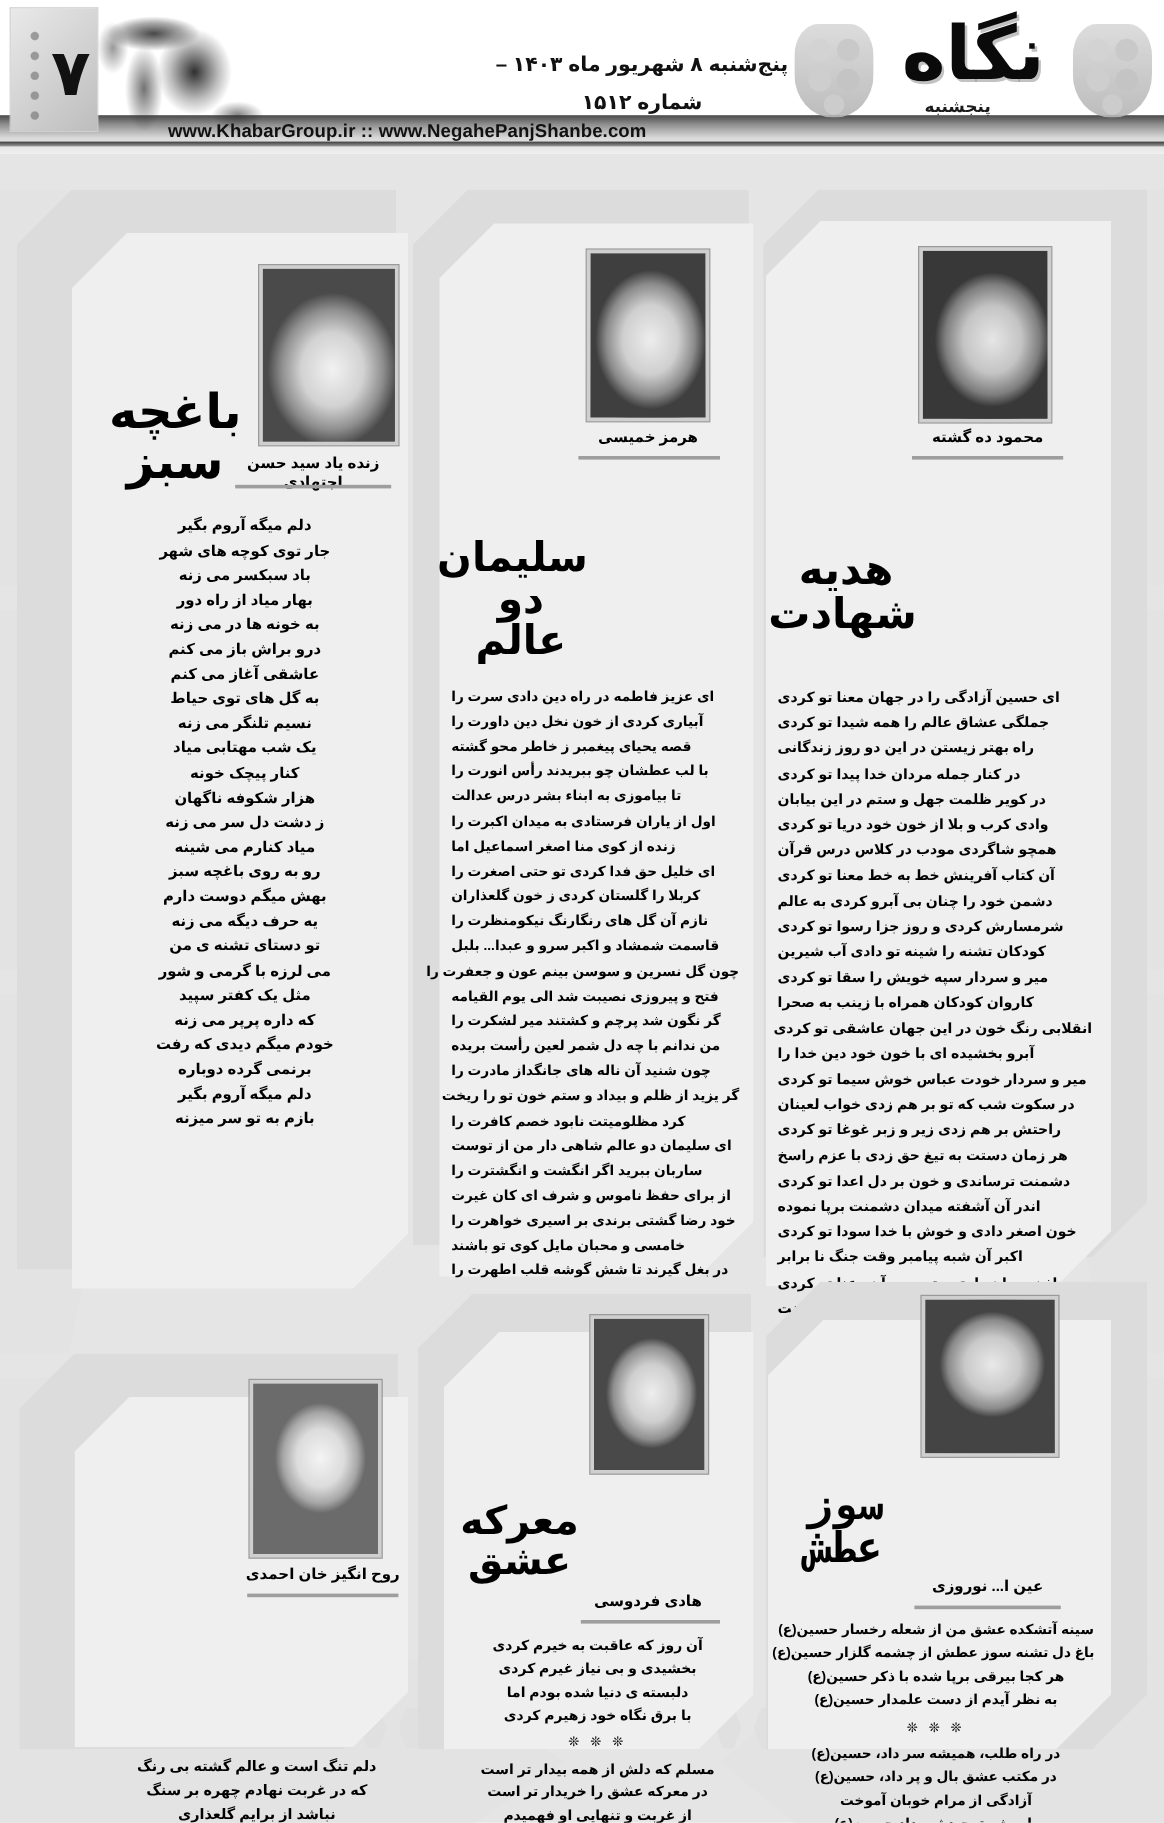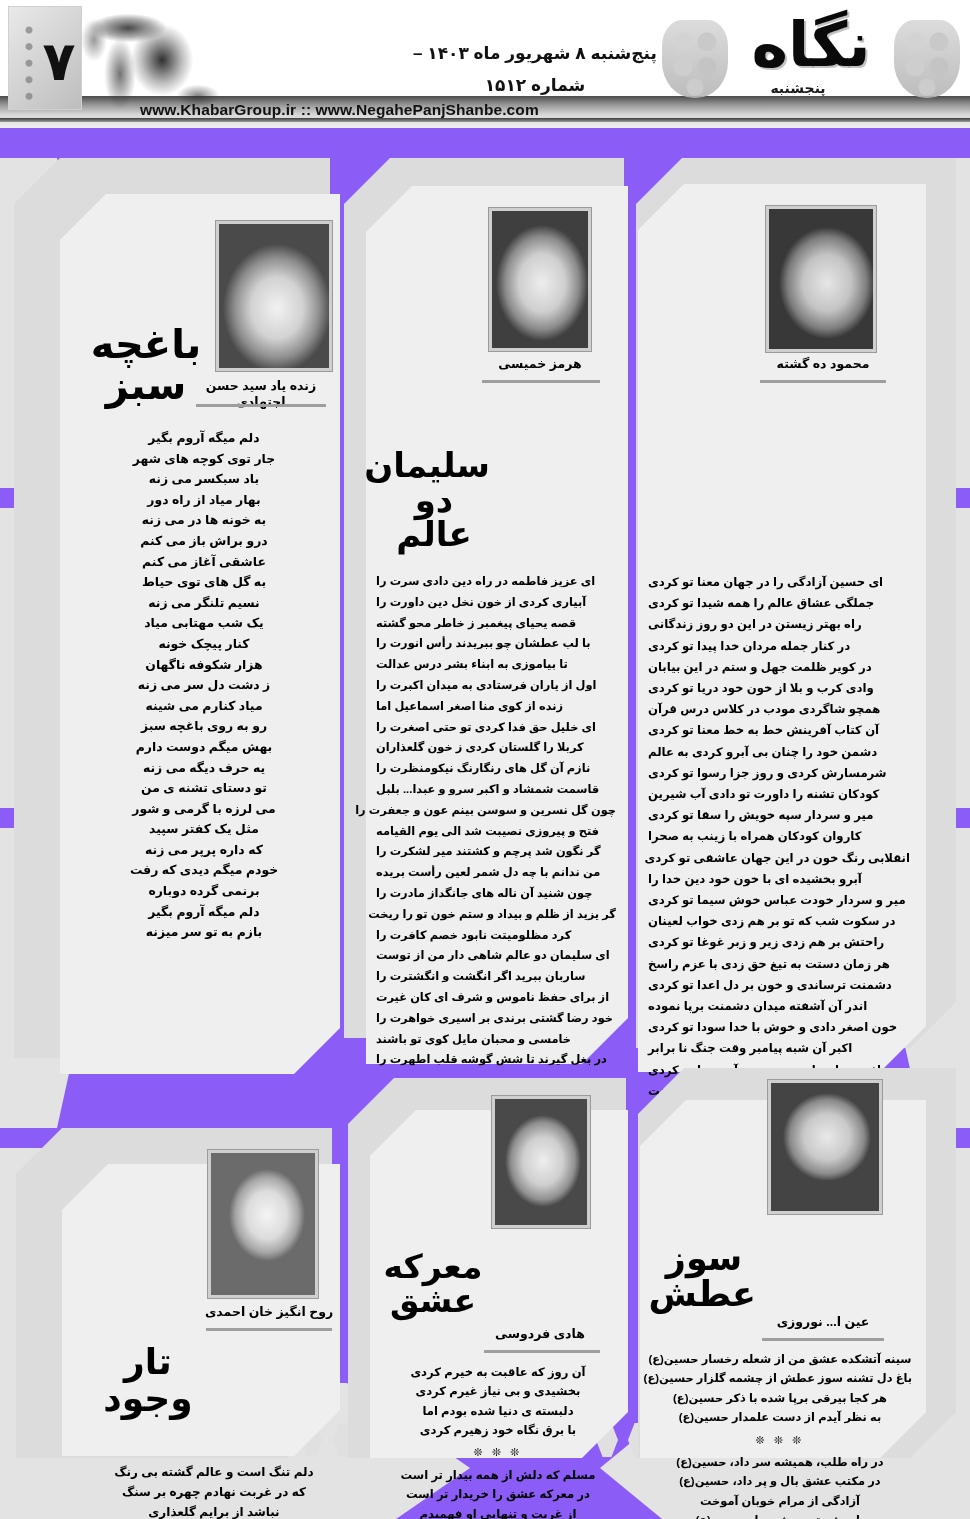--- a/index.html
+++ b/index.html
@@ -90,21 +90,21 @@
     text-shadow:2px 2px 0 rgba(120,120,120,.45);
     font-family:"DejaVu Sans", sans-serif;
   }
   #logo-sub {
     position:absolute; left:78px; top:74px; width:120px; height:24px;
     color:#1a1a1a; font-size:14px; font-weight:bold; line-height:24px;
     text-align:center; direction:rtl; letter-spacing:1.5px;
   }
 
   
-  #page-body { position:absolute; left:0; top:128px; width:970px; height:1391px; background:#8b5cf6; }
+  #page-body { position:absolute; left:0; top:128px; width:970px; height:1391px; background:#e5e5e5; }
 
   .bg-hex {
     position:absolute; background:#e3e3e3;
     clip-path:polygon(22% 0,78% 0,100% 50%,78% 100%,22% 100%,0 50%);
   }
   .bg-dot {
     position:absolute; width:22px; height:34px; background:#e0e0e0;
     clip-path:polygon(30% 0,70% 0,100% 50%,70% 100%,30% 100%,0 50%);
   }
 
@@ -278,34 +278,35 @@
   <div class="panel" style="left:638px;top:56px;width:288px;height:888px;">
   </div>
   <div class="poem-photo" style="left:766px;top:78px;width:110px;height:146px;">
     <div class="face" style="background:
            radial-gradient(ellipse 48px 56px at 58px 74px, #e6e6e6 0%, #c4c4c4 50%, #7e7e7e 82%, #383838 100%),
            radial-gradient(ellipse 42px 24px at 56px 126px, #1e1e1e 0%, #383838 66%, transparent 88%),
            radial-gradient(ellipse 16px 7px at 42px 66px, #2a2a2a 0 70%, transparent 100%),
            radial-gradient(ellipse 16px 7px at 76px 66px, #2a2a2a 0 70%, transparent 100%),
            linear-gradient(180deg,#cfcfcf,#5f5f5f);"></div>
   </div>
+  <div class="poem-title" style="left:646px;top:330px;width:118px;height:110px;font-size:35px;">هدیه شهادت</div>
   <div class="poet-name" style="left:750px;top:228px;width:146px;">محمود ده گشته</div>
   <div class="name-rule" style="left:760px;top:252px;width:126px;"></div>
   <div class="verses v-right" style="left:648px;top:443px;width:262px;font-size:11.7px;line-height:21.2px;">
       <div>ای حسین آزادگی را در جهان معنا تو کردی</div>
       <div>جملگی عشاق عالم را همه شیدا تو کردی</div>
       <div>راه بهتر زیستن در این دو روز زندگانی</div>
       <div>در کنار جمله مردان خدا پیدا تو کردی</div>
       <div>در کویر ظلمت جهل و ستم در این بیابان</div>
       <div>وادی کرب و بلا از خون خود دریا تو کردی</div>
       <div>همچو شاگردی مودب در کلاس درس قرآن</div>
       <div>آن کتاب آفرینش خط به خط معنا تو کردی</div>
       <div>دشمن خود را چنان بی آبرو کردی به عالم</div>
       <div>شرمسارش کردی و روز جزا رسوا تو کردی</div>
-      <div>کودکان تشنه را داورت تو دادی آب شیرین</div>
+      <div>کودکان تشنه را شینه تو دادی آب شیرین</div>
       <div>میر و سردار سپه خویش را سقا تو کردی</div>
       <div>کاروان کودکان همراه با زینب به صحرا</div>
       <div>انقلابی رنگ خون در این جهان عاشقی تو کردی</div>
       <div>آبرو بخشیده ای با خون خود دین خدا را</div>
       <div>میر و سردار خودت عباس خوش سیما تو کردی</div>
       <div>در سکوت شب که تو بر هم زدی خواب لعینان</div>
       <div>راحتش بر هم زدی زیر و زبر غوغا تو کردی</div>
       <div>هر زمان دستت به تیغ حق زدی با عزم راسخ</div>
       <div>دشمنت ترساندی و خون بر دل اعدا تو کردی</div>
       <div>اندر آن آشفته میدان دشمنت برپا نموده</div>
@@ -321,21 +322,20 @@
   <div class="panel-shadow" style="left:638px;top:940px;width:318px;height:390px;"></div>
 
   <div class="panel" style="left:62px;top:1036px;width:278px;height:292px;">
   </div>
   <div class="poem-photo" style="left:208px;top:1022px;width:110px;height:148px;">
     <div class="face" style="background:
            radial-gradient(ellipse 38px 46px at 56px 62px, #f4f4f4 0%, #dcdcdc 52%, #a6a6a6 82%, #6b6b6b 100%),
            radial-gradient(ellipse 52px 52px at 56px 108px, #d6d6d6 0%, #b0b0b0 55%, #7d7d7d 90%),
            linear-gradient(180deg,#e2e2e2,#9a9a9a);"></div>
   </div>
-  <div class="poem-title" style="left:92px;top:1216px;width:112px;height:100px;font-size:36px;">تار وجود</div>
   <div class="poet-name" style="left:196px;top:1176px;width:146px;">روح انگیز خان احمدی</div>
   <div class="name-rule" style="left:206px;top:1200px;width:126px;"></div>
   <div class="verses v-center" style="left:96px;top:1334px;width:236px;font-size:12px;line-height:20px;">
       <div>دلم تنگ است و عالم گشته بی رنگ</div>
       <div>که در غربت نهادم چهره بر سنگ</div>
       <div>نباشد از برایم گلعذاری</div>
     </div>
 
   <div class="panel" style="left:370px;top:982px;width:258px;height:348px;">
   </div>
@@ -362,21 +362,21 @@
 
   <div class="panel" style="left:640px;top:972px;width:286px;height:358px;">
   </div>
   <div class="poem-photo" style="left:768px;top:952px;width:114px;height:134px;">
     <div class="face" style="background:
            radial-gradient(ellipse 44px 44px at 56px 54px, #e9e9e9 0%, #c9c9c9 52%, #8a8a8a 84%, #444 100%),
            radial-gradient(ellipse 50px 20px at 56px 14px, #1a1a1a 0%, #3a3a3a 62%, transparent 88%),
            radial-gradient(ellipse 52px 30px at 56px 120px, #2b2b2b 0%, #4a4a4a 68%, transparent 92%),
            linear-gradient(180deg,#c4c4c4,#5c5c5c);"></div>
   </div>
-  <div class="poem-title" style="left:652px;top:1112px;width:104px;height:100px;font-size:35px;">سوز عطش</div>
+  <div class="poem-title" style="left:652px;top:1112px;width:104px;height:100px;font-size:35px;font-family:Liberation Mono, monospace;">سوز عطش</div>
   <div class="poet-name" style="left:752px;top:1186px;width:142px;">عین ا... نوروزی</div>
   <div class="name-rule" style="left:762px;top:1210px;width:122px;"></div>
   <div class="verses v-center" style="left:648px;top:1222px;width:264px;font-size:11.4px;line-height:19.4px;">
       <div>سینه آتشکده عشق من از شعله رخسار حسین(ع)</div>
       <div>باغ دل تشنه سوز عطش از چشمه گلزار حسین(ع)</div>
       <div>هر کجا بیرقی برپا شده با ذکر حسین(ع)</div>
       <div>به نظر آیدم از دست علمدار حسین(ع)</div>
       <div class="stars">❊ ❊ ❊</div>
       <div>در راه طلب، همیشه سر داد، حسین(ع)</div>
       <div>در مکتب عشق بال و پر داد، حسین(ع)</div>

